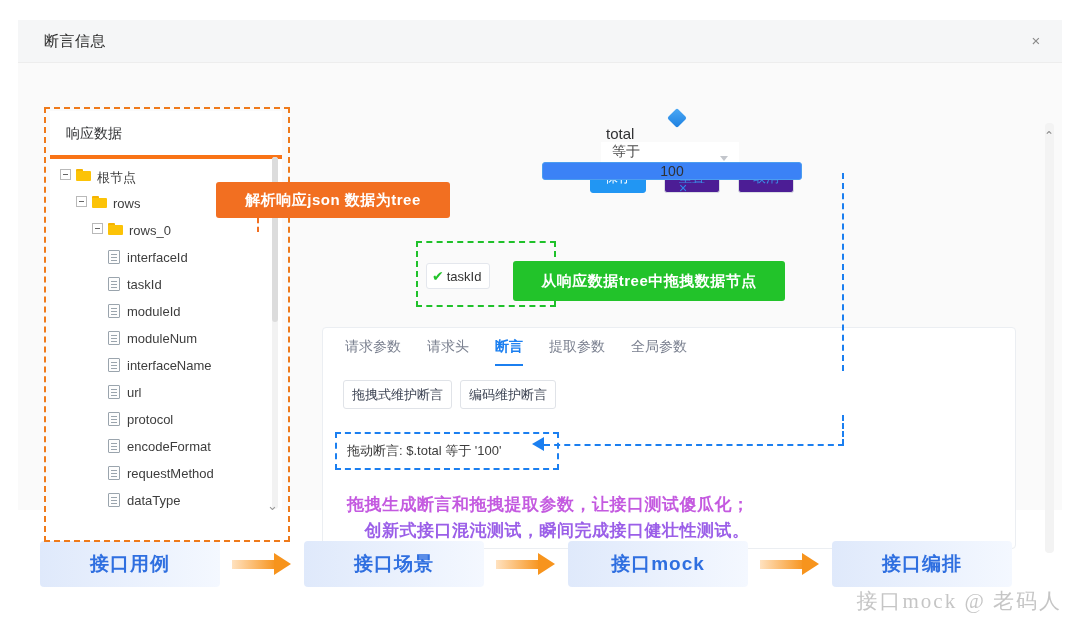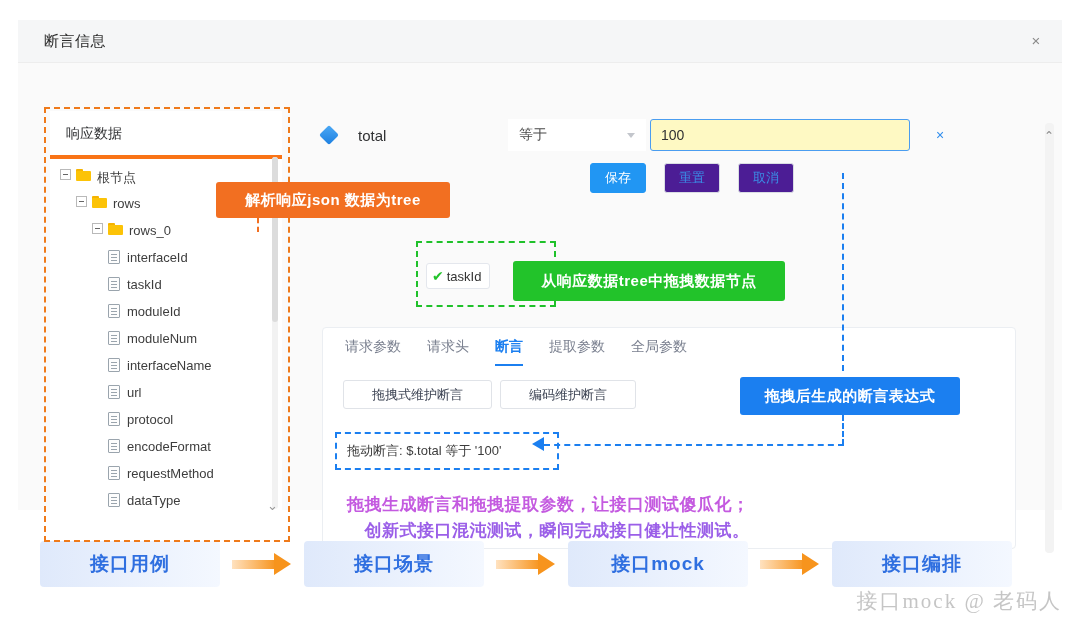--- a/index.html
+++ b/index.html
@@ -235,20 +235,21 @@
     left: 290px;
     top: 48px;
     right: 30px;
     bottom: 8px;
   }
   .assert-row {
     position: relative;
     height: 48px;
     display: flex;
     align-items: center;
+    flex-direction: column;
   }
   .assert-field-icon {
     width: 14px;
     height: 14px;
     background: linear-gradient(135deg, #4ca9f5, #1c7fe0);
     transform: rotate(45deg);
     border-radius: 2px;
     margin-left: 14px;
     flex: none;
   }
@@ -280,28 +281,29 @@
     border-left: 4px solid transparent;
     border-right: 4px solid transparent;
     border-top: 5px solid #c3c6cc;
   }
   .assert-input {
     width: 260px;
     height: 32px;
     box-sizing: border-box;
     border: 1px solid #4a9df0;
     border-radius: 3px;
-    background: #fef9c3;
+    background: #3b82f6;
     font-size: 14px;
     color: #303133;
     padding: 0 10px;
     margin-left: 4px;
     outline: none;
     font-family: inherit;
     position: relative;
+    text-align: center;
   }
   .assert-remove {
     margin-left: 26px;
     color: #2f8ded;
     font-size: 14px;
     cursor: pointer;
   }
   .assert-buttons {
     display: flex;
     gap: 18px;
@@ -401,21 +403,21 @@
     height: 2px;
     background: #1b7ff0;
   }
   .mode-buttons {
     display: flex;
     gap: 8px;
     padding: 14px 0 0 20px;
   }
   .mode-btn {
     height: 29px;
-    padding: 0 28px;
+    padding: 0 8px;
     border: 1px solid #e0e3e8;
     border-radius: 3px;
     background: #fff;
     color: #3c4353;
     font-size: 13px;
     line-height: 27px;
     cursor: pointer;
     font-family: inherit;
     box-sizing: border-box;
   }
@@ -718,21 +720,20 @@
     <div class="conn conn-v-blue"></div>
     <div class="conn conn-v-blue2"></div>
     <div class="conn conn-h-blue"></div>
     <div class="arrow-left-blue"></div>
 
     <div class="side-scroll"></div>
     <div class="side-scroll-up">⌃</div>
 
     <div class="badge badge-orange">解析响应json 数据为tree</div>
     <div class="badge badge-green">从响应数据tree中拖拽数据节点</div>
-    <div class="badge badge-blue">拖拽后生成的断言表达式</div>
 
   </div>
 </div>
 
 <div class="flow" id="flow">
     <div class="flow-step">接口用例</div>
     <div class="flow-arrow"></div>
     <div class="flow-step">接口场景</div>
     <div class="flow-arrow"></div>
     <div class="flow-step">接口mock</div>

